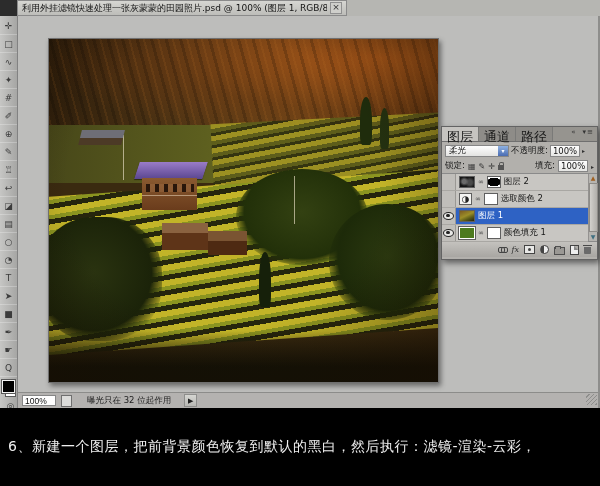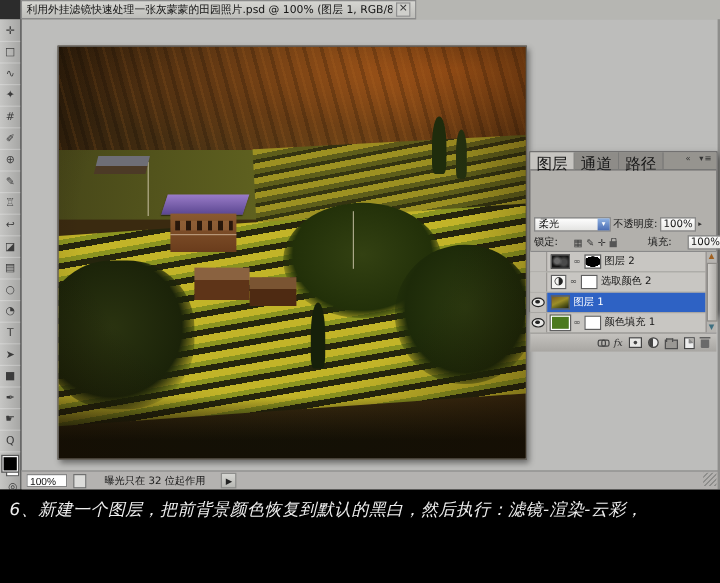--- a/index.html
+++ b/index.html
@@ -81,30 +81,30 @@
 
   
   .layers-panel{position:absolute;left:441px;top:126px;width:157px;height:134px;box-sizing:border-box;
     background:#b2b0ac;border:1px solid #636363;box-shadow:2px 3px 6px rgba(0,0,0,.5);
     font-size:9px;color:#161616;z-index:40;}
   .lp-tabs{height:14px;background:#96948f;display:flex;align-items:stretch;border-bottom:1px solid #6f6f6f;}
   .lp-tab{padding:1px 5px 0;border-right:1px solid #7a7a78;background:#8e8c88;font-size:13px;}
   .lp-tab.active{background:#c6c4c0;}
   .lp-tabsp{flex:1;}
   .lp-menu{padding:1px 3px 0;font-size:7px;color:#333;letter-spacing:1px;}
-  .lp-blendrow{height:17px;display:flex;align-items:center;padding:0 3px;gap:2px;margin-top:36px;}
+  .lp-blendrow{height:17px;display:flex;align-items:center;padding:0 3px;gap:2px;}
   .blend-select{width:64px;height:12px;box-sizing:border-box;background:linear-gradient(#fefefe,#e3e3e1);
     border:1px solid #868686;display:flex;justify-content:space-between;align-items:center;padding:0 0 0 3px;font-size:8.5px;}
   .blend-arrow{width:10px;height:10px;background:linear-gradient(#8fb2e2,#4a6cb2);color:#fff;font-size:6px;
     display:flex;align-items:center;justify-content:center;}
   .lbl{font-size:8.5px;white-space:nowrap;}
   .val-field{width:30px;height:12px;box-sizing:border-box;background:linear-gradient(#fefefe,#e6e6e4);
     border:1px solid #868686;font-size:8.5px;text-align:right;padding:0 2px;}
   .mini-arrow{font-size:6px;color:#333;}
-  .lp-lockrow{height:14px;display:flex;align-items:center;padding:0 3px;gap:13px;}
+  .lp-lockrow{height:14px;display:flex;align-items:center;padding:0 3px;gap:3px;}
   .lockicons{display:flex;gap:3px;align-items:center;font-size:8px;color:#3a3a3a;}
   .mini-lock{width:6px;height:5px;background:#555;position:relative;margin-top:3px;}
   .mini-lock::before{content:'';position:absolute;top:-3px;left:1px;width:3px;height:3px;
     border:1px solid #555;border-bottom:none;border-radius:2px 2px 0 0;}
   .lockspacer{flex:1;}
   .lp-list{position:relative;height:69px;background:#c8c6c2;border-top:1px solid #8a8a8a;border-bottom:1px solid #8a8a8a;box-sizing:border-box;padding-right:9px;}
   .lp-row{height:17px;display:flex;align-items:stretch;border-bottom:1px solid #a9a7a3;box-sizing:border-box;}
   .eye-cell{width:13px;border-right:1px solid #9a9894;display:flex;align-items:center;justify-content:center;background:#c0beba;}
   .eye{width:9px;height:6px;border:1px solid #222;border-radius:50%;position:relative;background:#e8e8e6;}
   .eye::after{content:'';position:absolute;left:2px;top:0.5px;width:3.5px;height:3.5px;border-radius:50%;background:#222;}
@@ -151,21 +151,21 @@
   .sb-hint{font-size:8.5px;color:#1c1c1c;margin-left:10px;}
   .sb-arrow{font-size:7px;color:#222;margin-left:8px;width:11px;height:11px;border:1px solid #8e8e8c;
     background:linear-gradient(#d6d6d2,#b8b8b4);display:flex;align-items:center;justify-content:center;}
   .resize-grip{position:absolute;right:3px;bottom:3px;width:11px;height:11px;
     background:repeating-linear-gradient(135deg,transparent 0 2px,#8e8e8c 2px 3px);}
   .canvas-right-edge{position:absolute;right:0;top:0;width:2px;height:100%;background:#8e8e8c;}
 
   
   .caption{position:absolute;left:0;top:408px;width:600px;height:78px;background:#000;}
   .cap-line{position:absolute;color:#efefef;font-size:14px;letter-spacing:0.5px;white-space:nowrap;}
-  .cap1{left:8px;top:8px;font-style:italic;}
+  .cap1{left:8px;top:30px;}
   .cap2{left:36px;top:43px;}
 </style>
 </head>
 <body>
 
 <div class="screen">
 
   <div class="titlebar">
     <div class="win-icon"></div>
     <div class="doc-tab">

